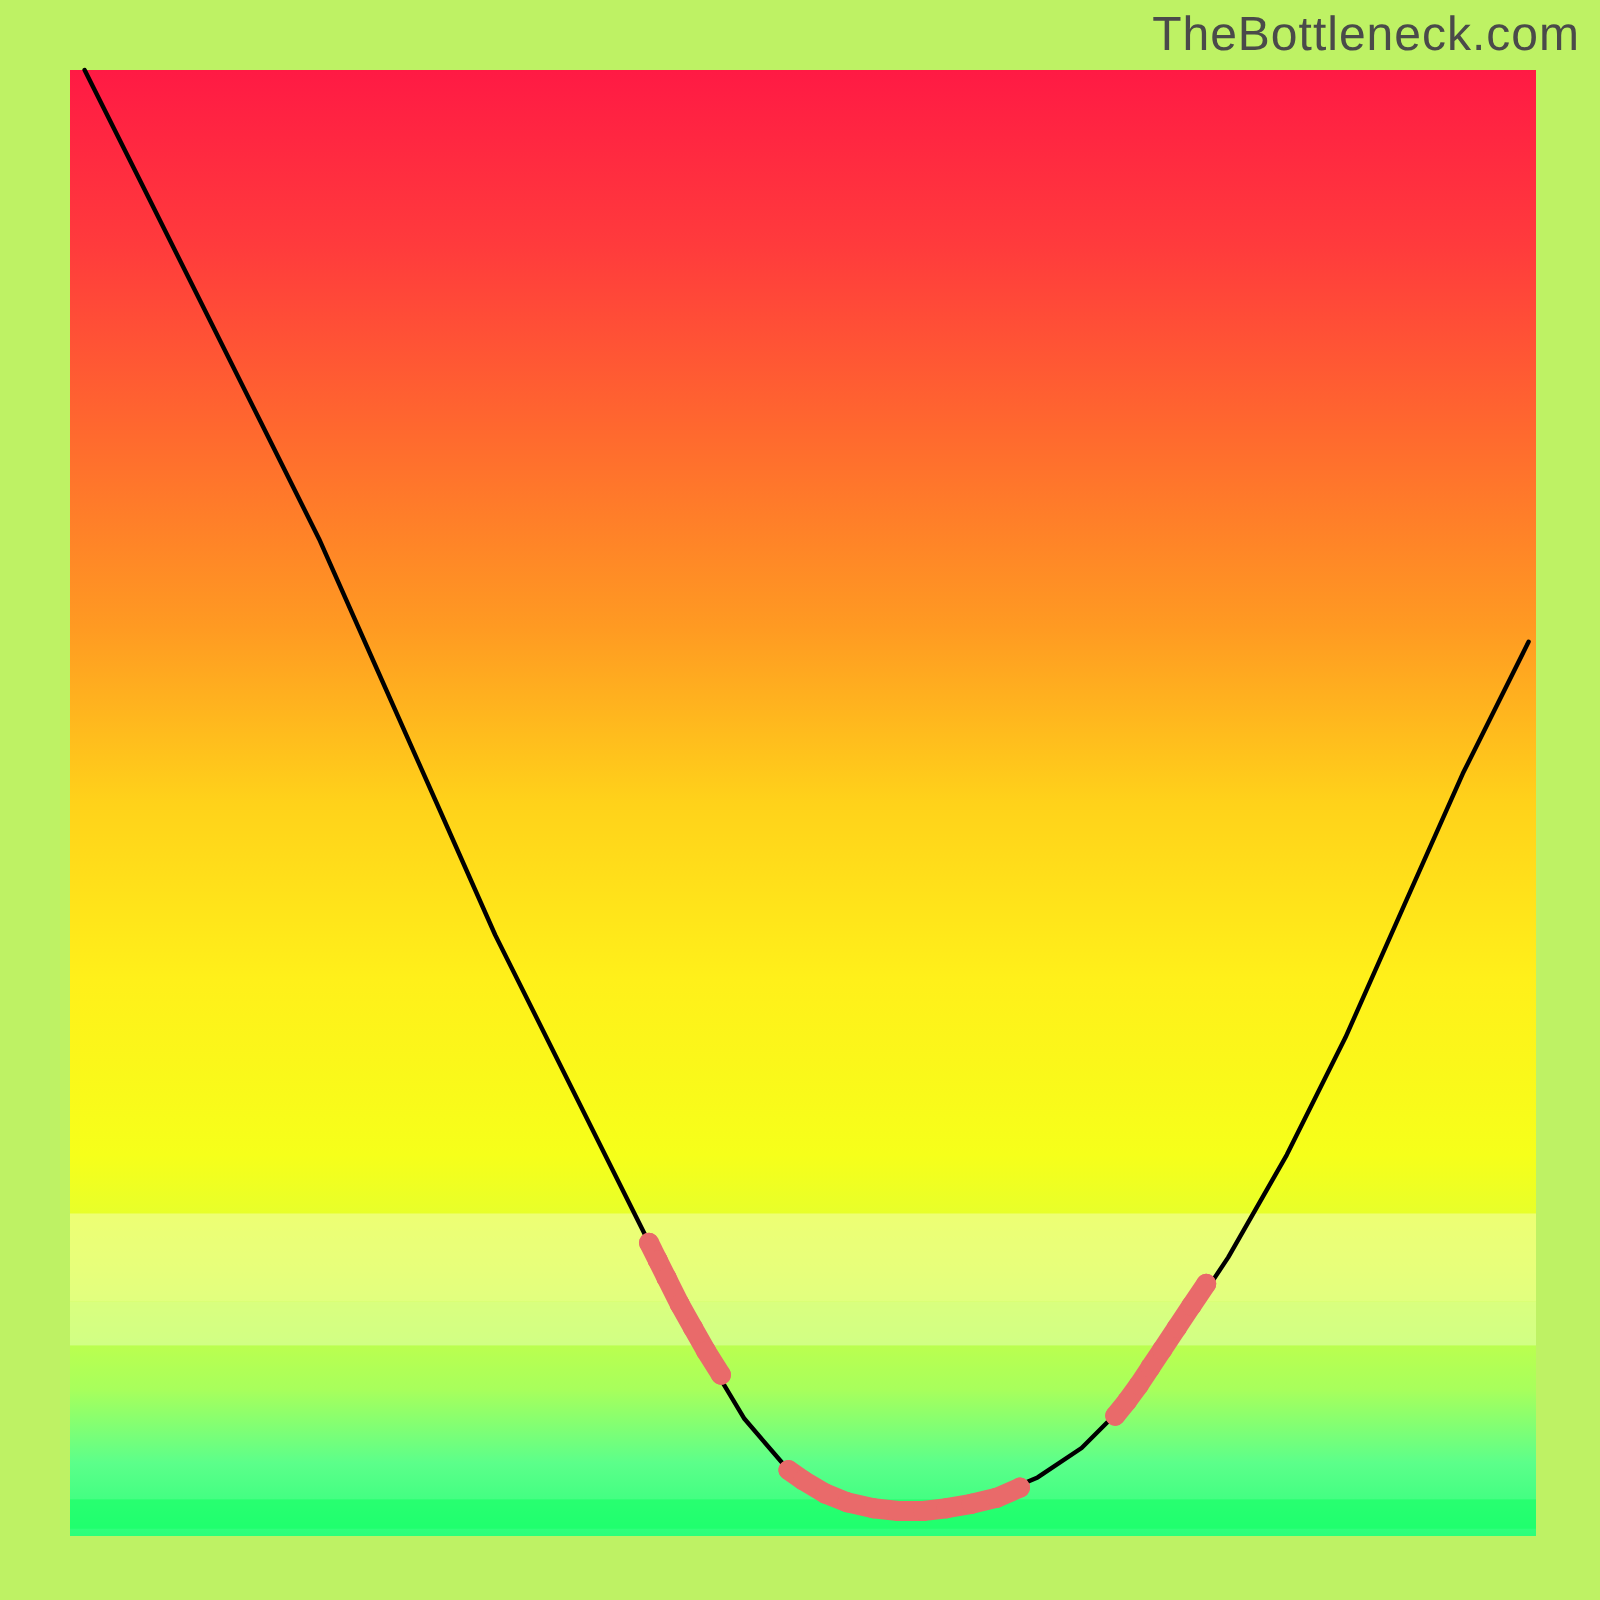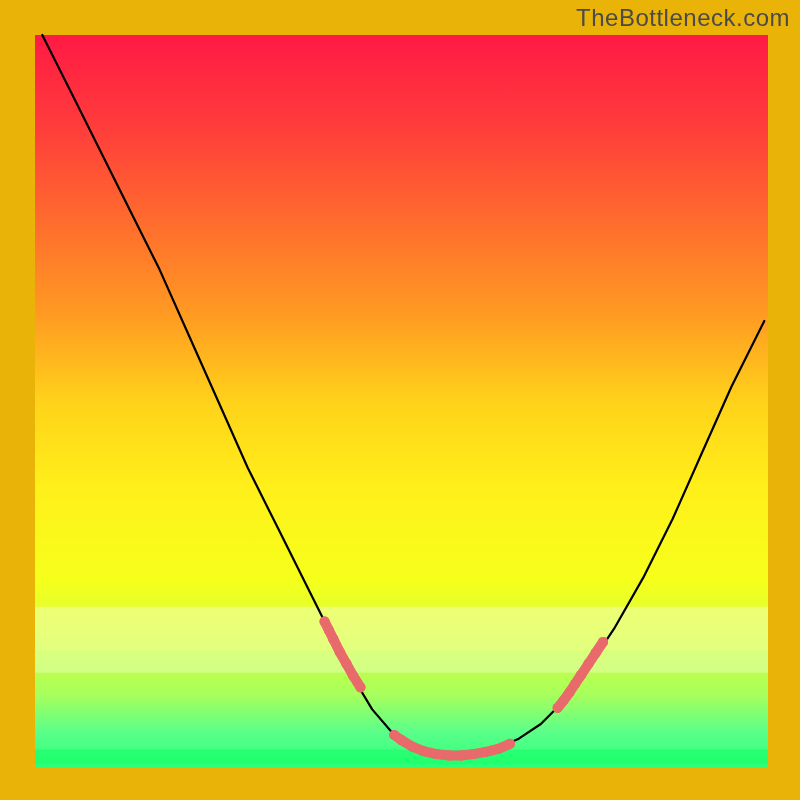--- a/index.html
+++ b/index.html
@@ -8,21 +8,21 @@
     background: #fff;
     width: 800px;
     height: 800px;
     overflow: hidden;
     font-family: Arial, Helvetica, sans-serif;
   }
   .frame {
     position: relative;
     width: 800px;
     height: 800px;
-    background: #eab308;
+    background: #bef264;
   }
   .watermark {
     position: absolute;
     top: 4px;
     right: 10px;
     color: #4a4a4a;
     font-size: 24px;
     font-weight: 500;
     letter-spacing: 0.5px;
     z-index: 10;

